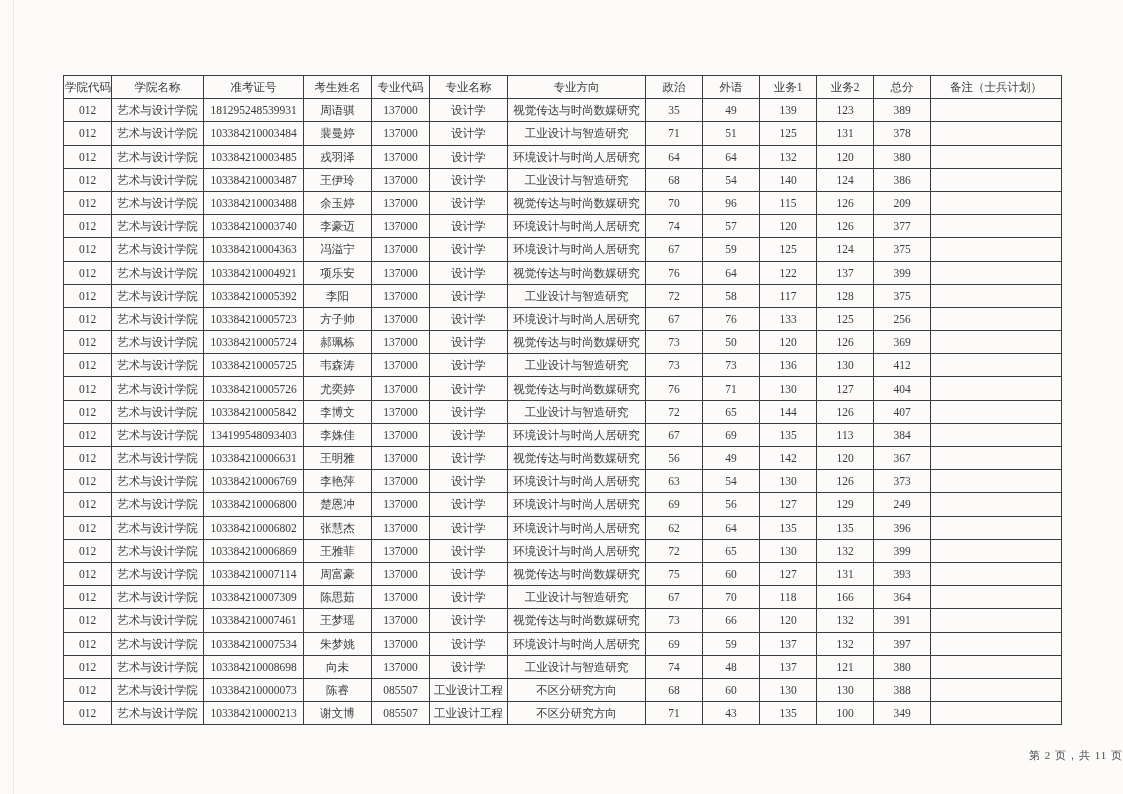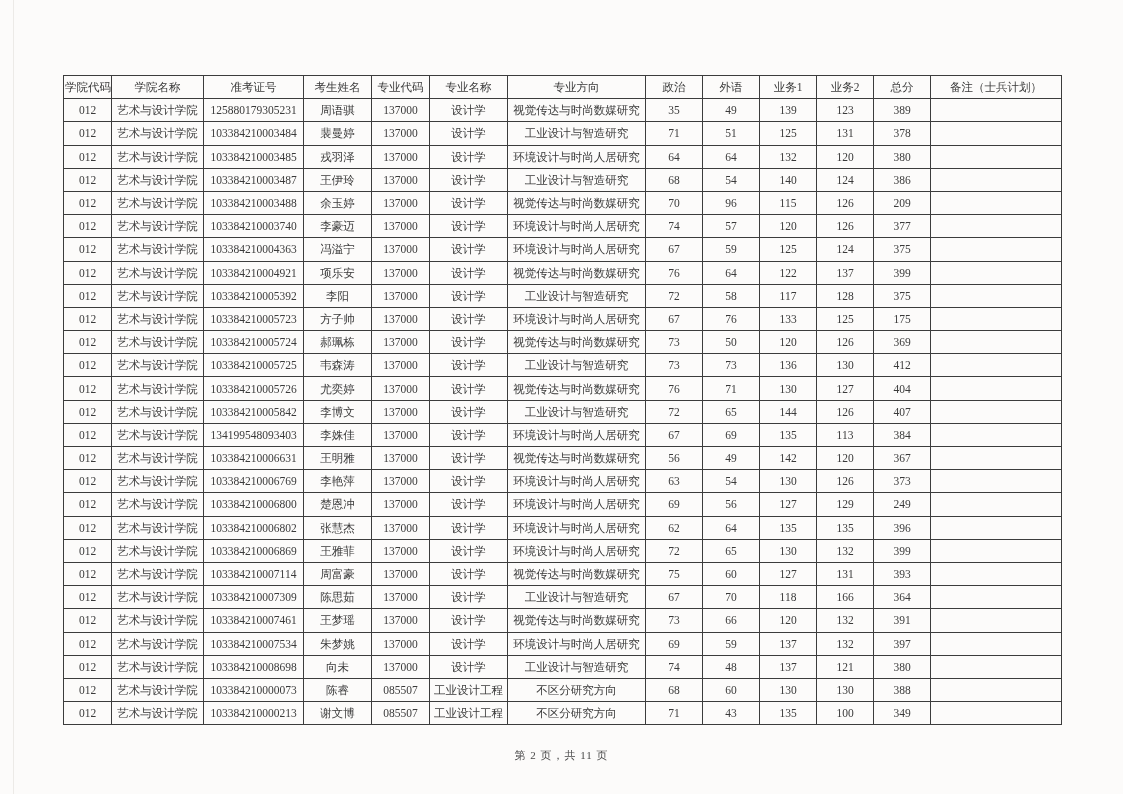--- a/index.html
+++ b/index.html
@@ -45,21 +45,21 @@
     padding: 0 1px;
     line-height: 1.05;
     white-space: nowrap;
     overflow: hidden;
   }
   .footer {
     position: absolute;
     left: 0;
     right: 0;
     top: 748px;
-    text-align: center;
+    text-align: right;
     font-size: 11px;
     letter-spacing: 1px;
     color: #4a4a4a;
   }
 </style>
 </head>
 <body>
 
 <div class="page">
   <div class="scan-edge"></div>
@@ -94,21 +94,21 @@
           <th>业务1</th>
           <th>业务2</th>
           <th>总分</th>
           <th>备注（士兵计划）</th>
         </tr>
     </thead>
     <tbody id="table-body">
         <tr>
           <td>012</td>
           <td>艺术与设计学院</td>
-          <td>125880179305231</td>
+          <td>181295248539931</td>
           <td>周语骐</td>
           <td>137000</td>
           <td>设计学</td>
           <td>视觉传达与时尚数媒研究</td>
           <td>35</td>
           <td>49</td>
           <td>139</td>
           <td>123</td>
           <td>389</td>
           <td></td>
@@ -238,21 +238,21 @@
           <td>艺术与设计学院</td>
           <td>103384210005723</td>
           <td>方子帅</td>
           <td>137000</td>
           <td>设计学</td>
           <td>环境设计与时尚人居研究</td>
           <td>67</td>
           <td>76</td>
           <td>133</td>
           <td>125</td>
-          <td>175</td>
+          <td>256</td>
           <td></td>
         </tr>
         <tr>
           <td>012</td>
           <td>艺术与设计学院</td>
           <td>103384210005724</td>
           <td>郝珮栋</td>
           <td>137000</td>
           <td>设计学</td>
           <td>视觉传达与时尚数媒研究</td>

